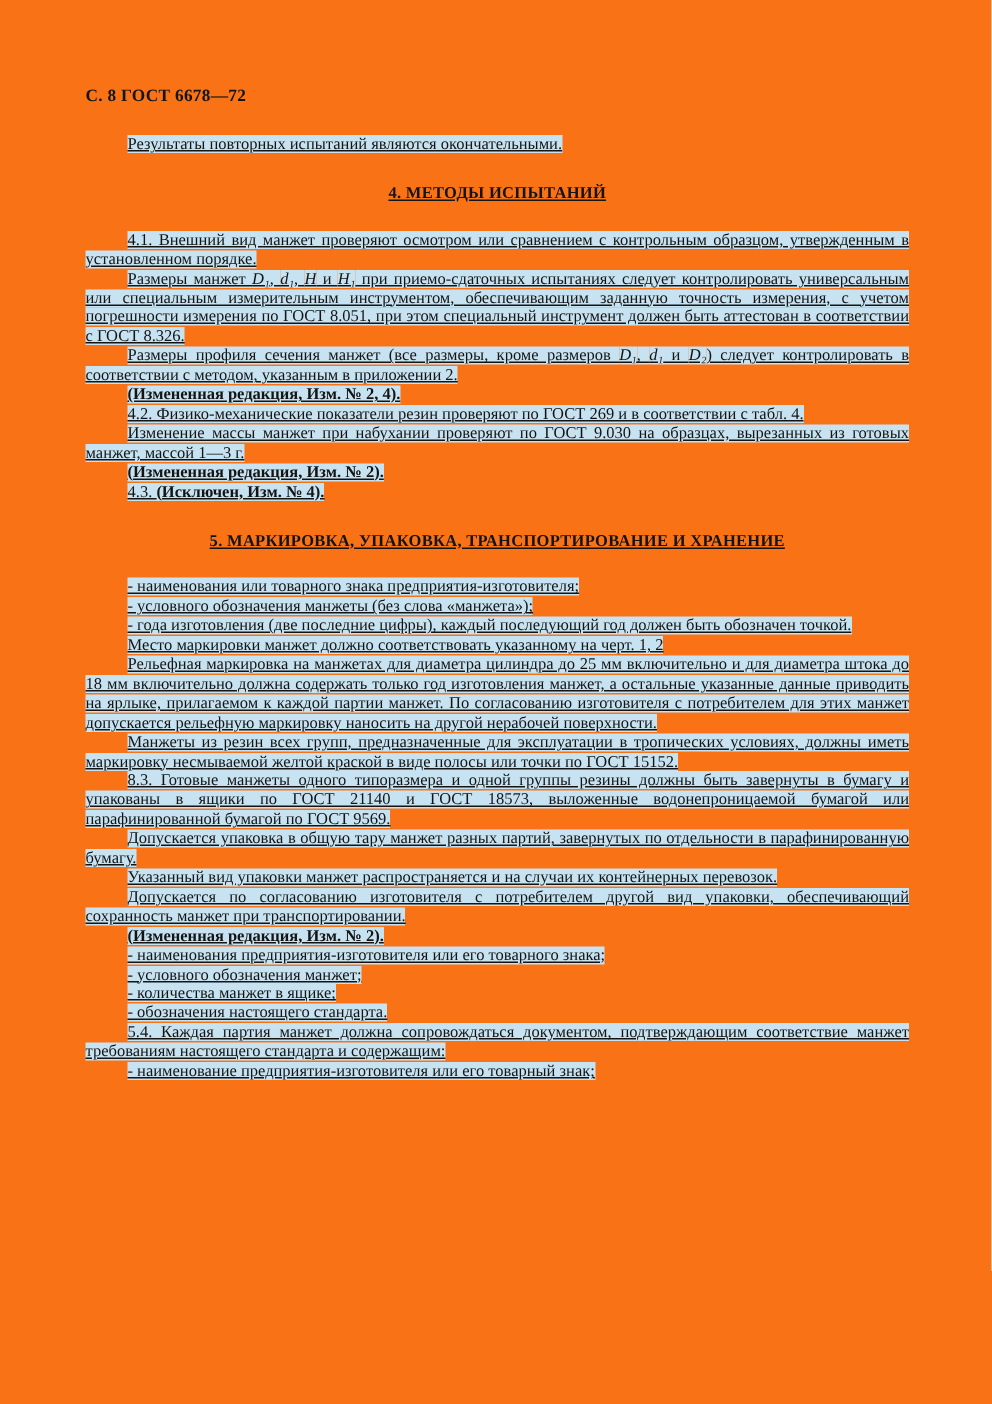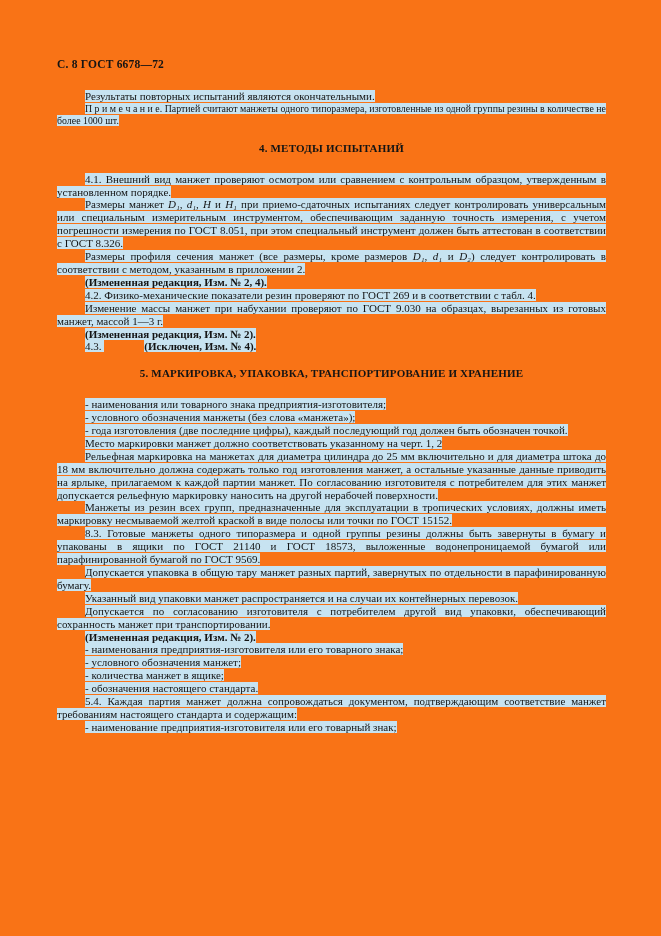--- a/index.html
+++ b/index.html
@@ -29,52 +29,52 @@
     top: 90px;
     left: 57px;
     width: 549px;
   }
   .block {
     margin: 0;
     font-size: 11px;
     line-height: 12.9px;
     text-align: justify;
     text-indent: 28px;
+    text-decoration: underline;
   }
   .block.small {
     font-size: 9.9px;
     line-height: 12.4px;
   }
   .block.heading {
     text-align: center;
     text-indent: 0;
     font-weight: bold;
-    margin: 14px 0 18px 0;
+    margin: 20px 0 18px 0;
     letter-spacing: 0.2px;
   }
   .block.revision {
     font-weight: bold;
   }
   .run {
     background: var(--hl, #c7e3f1);
   }
   .block.heading .run {
     background: transparent;
   }
-  .bold { font-weight: bold; margin-left: 40px; }
+  .bold { font-weight: bold; }
   .italic { font-style: italic; }
 </style>
 </head>
 <body>
 
 <div class="page">
   <div class="page-header">С. 8 ГОСТ 6678—72</div>
   <div class="content">
       <p class="block body"><span class="run">Результаты повторных испытаний являются окончательными.</span></p>
-      <p class="block small"><span class="run">П р и м е ч а н и е. Партией считают манжеты одного типоразмера, изготовленные из одной группы резины в количестве не более 1000 шт.</span></p>
       <p class="block heading"><span class="run">4. МЕТОДЫ ИСПЫТАНИЙ</span></p>
       <p class="block body"><span class="run">4.1. Внешний вид манжет проверяют осмотром или сравнением с контрольным образцом, утвержденным в установленном порядке.</span></p>
       <p class="block body"><span class="run">Размеры манжет </span><span class="run italic">D₁</span><span class="run">, </span><span class="run italic">d₁</span><span class="run">, </span><span class="run italic">H</span><span class="run"> и </span><span class="run italic">H₁</span><span class="run"> при приемо-сдаточных испытаниях следует контролировать универсальным или специальным измерительным инструментом, обеспечивающим заданную точность измерения, с учетом погрешности измерения по ГОСТ 8.051, при этом специальный инструмент должен быть аттестован в соответствии с ГОСТ 8.326.</span></p>
       <p class="block body"><span class="run">Размеры профиля сечения манжет (все размеры, кроме размеров </span><span class="run italic">D₁</span><span class="run">, </span><span class="run italic">d₁</span><span class="run"> и </span><span class="run italic">D₂</span><span class="run">) следует контролировать в соответствии с методом, указанным в приложении 2.</span></p>
       <p class="block revision"><span class="run">(Измененная редакция, Изм. № 2, 4).</span></p>
       <p class="block body"><span class="run">4.2. Физико-механические показатели резин проверяют по ГОСТ 269 и в соответствии с табл. 4.</span></p>
       <p class="block body"><span class="run">Изменение массы манжет при набухании проверяют по ГОСТ 9.030 на образцах, вырезанных из готовых манжет, массой 1—3 г.</span></p>
       <p class="block revision"><span class="run">(Измененная редакция, Изм. № 2).</span></p>
       <p class="block body"><span class="run">4.3. </span><span class="run bold">(Исключен, Изм. № 4).</span></p>
       <p class="block heading"><span class="run">5. МАРКИРОВКА, УПАКОВКА, ТРАНСПОРТИРОВАНИЕ И ХРАНЕНИЕ</span></p>

